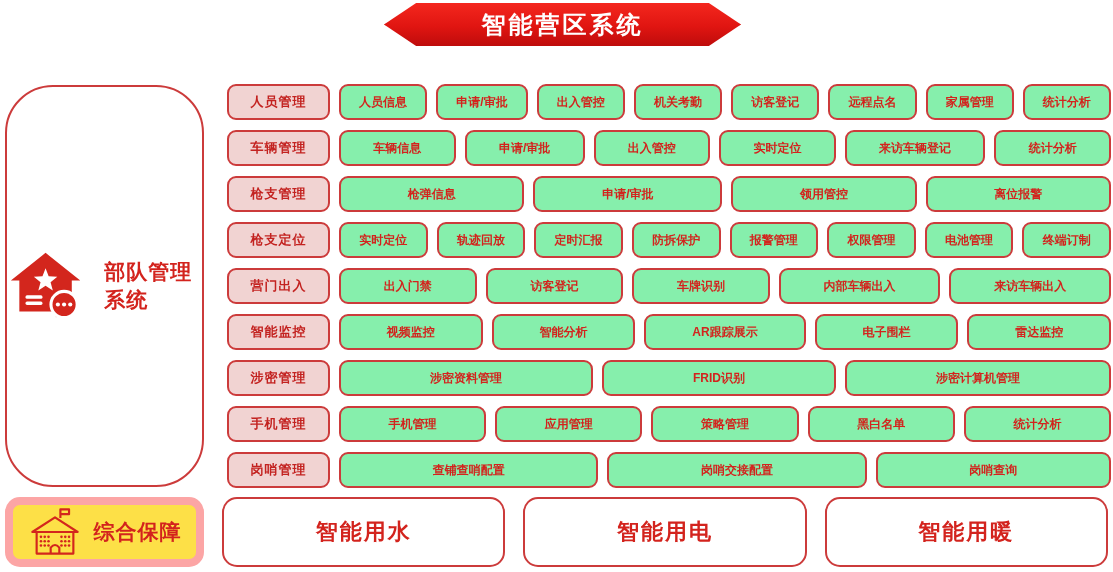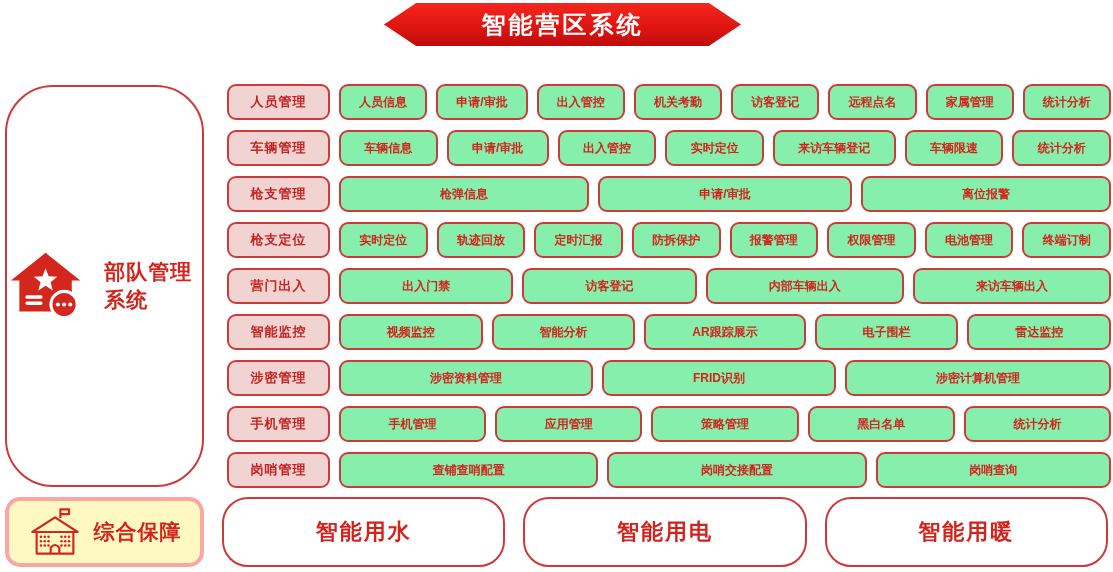--- a/index.html
+++ b/index.html
@@ -32,24 +32,24 @@
   .row-label { flex:0 0 103px; background:#f1d3d2; border:2px solid #cc3b3b; border-radius:9px;
     display:flex; align-items:center; justify-content:center;
     color:#c32220; font-size:13px; font-weight:bold; letter-spacing:1px; }
   .row-items { flex:1; display:flex; gap:9px; min-width:0; }
   .chip { flex:1 1 auto; background:#86efac; border:2px solid #cc3b3b; border-radius:9px;
     display:flex; align-items:center; justify-content:center; padding:0 8px; white-space:nowrap;
     color:#d3231d; font-size:12px; font-weight:bold; }
 
   
   .bottom { position:absolute; left:5px; top:497px; width:1103px; height:70px; display:flex; gap:18px; }
-  .bottom-label-card { flex:0 0 199px; background:#fef9c3; border:4px solid #fca5a5; border-radius:15px;
+  .bottom-label-card { flex:0 0 199px; background:#fde047; border:8px solid #fca5a5; border-radius:15px;
     display:flex; align-items:center; justify-content:center; gap:12px; }
   .bottom-label-text { color:#d3231d; font-size:21px; font-weight:bold; letter-spacing:1px; }
-  .bottom-card { flex:1 1 0; background:#fff; border:2px solid #cc3b3b; border-radius:26px;
+  .bottom-card { flex:1 1 0; background:#fff; border:2px solid #cc3b3b; border-radius:15px;
     display:flex; align-items:center; justify-content:center;
     color:#d3231d; font-size:22px; font-weight:bold; letter-spacing:2px; }
 </style>
 </head>
 <body>
 
 <div class="page">
 
   <div class="banner">
     <div class="banner-tip left"></div>
@@ -88,29 +88,29 @@
         </div>
       </div>
       <div class="row">
         <div class="row-label">车辆管理</div>
         <div class="row-items">
           <div class="chip">车辆信息</div>
           <div class="chip">申请/审批</div>
           <div class="chip">出入管控</div>
           <div class="chip">实时定位</div>
           <div class="chip">来访车辆登记</div>
-          <div class="chip">车辆限速</div>
           <div class="chip">统计分析</div>
         </div>
       </div>
       <div class="row">
         <div class="row-label">枪支管理</div>
         <div class="row-items">
           <div class="chip">枪弹信息</div>
           <div class="chip">申请/审批</div>
+          <div class="chip">领用管控</div>
           <div class="chip">离位报警</div>
         </div>
       </div>
       <div class="row">
         <div class="row-label">枪支定位</div>
         <div class="row-items">
           <div class="chip">实时定位</div>
           <div class="chip">轨迹回放</div>
           <div class="chip">定时汇报</div>
           <div class="chip">防拆保护</div>
@@ -118,20 +118,21 @@
           <div class="chip">权限管理</div>
           <div class="chip">电池管理</div>
           <div class="chip">终端订制</div>
         </div>
       </div>
       <div class="row">
         <div class="row-label">营门出入</div>
         <div class="row-items">
           <div class="chip">出入门禁</div>
           <div class="chip">访客登记</div>
+          <div class="chip">车牌识别</div>
           <div class="chip">内部车辆出入</div>
           <div class="chip">来访车辆出入</div>
         </div>
       </div>
       <div class="row">
         <div class="row-label">智能监控</div>
         <div class="row-items">
           <div class="chip">视频监控</div>
           <div class="chip">智能分析</div>
           <div class="chip">AR跟踪展示</div>

